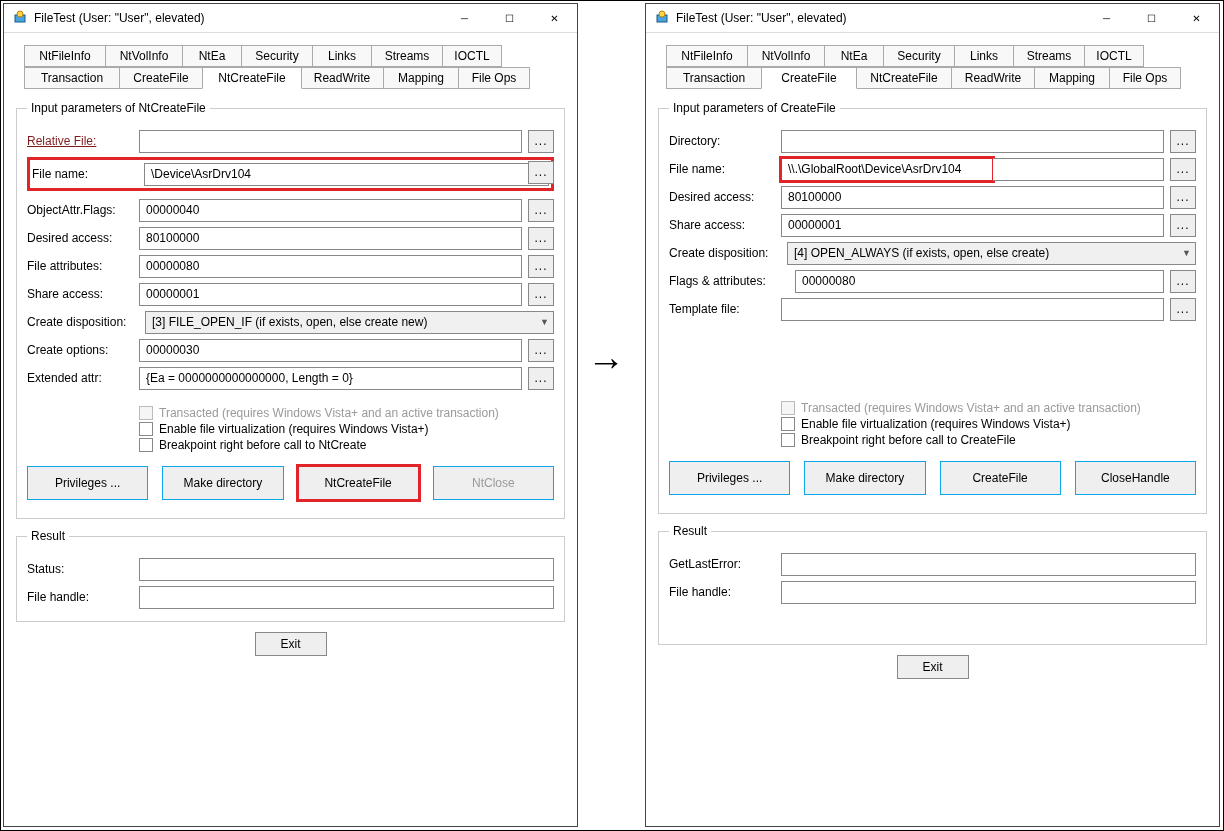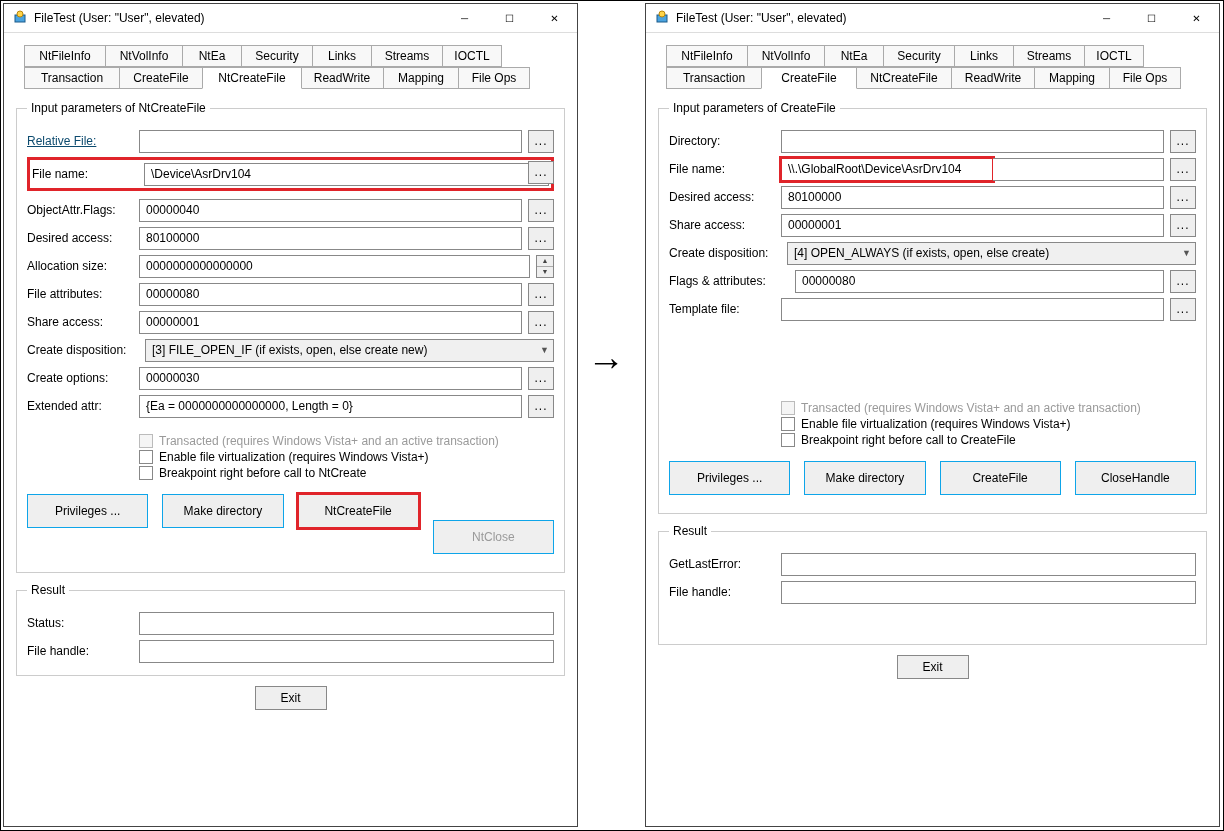--- a/index.html
+++ b/index.html
@@ -75,21 +75,21 @@
     padding:10px 10px 8px 10px;
   }
   legend { font-size:12px; padding:0 4px; }
   .row {
     display:flex;
     align-items:center;
     margin:4px 0;
     min-height:24px;
   }
   .lab { width:112px; font-size:12px; }
-  .lab.link { color:#0c4a6e; text-decoration:underline; cursor:pointer; }
+  .lab.link { color:#7f1d1d; text-decoration:underline; cursor:pointer; }
   .lab.w2 { width:126px; }
   .fld {
     flex:1;
     height:23px;
     border:1px solid #888;
     background:#fff;
     padding:2px 6px;
     font-size:12px;
     line-height:17px;
   }
@@ -116,21 +116,21 @@
   .chk {
     width:14px;height:14px;border:1px solid #888;margin-right:6px;background:#fff;
   }
   .chk.dis { background:#f5f5f5;border-color:#bbb; }
   .btn-row { display:flex;gap:14px;margin:14px 0 10px 0; }
   .btn {
     height:26px;border:1px solid #0ea5e9;background:#efefef;
     font-size:12px;display:flex;align-items:center;justify-content:center;
     padding:16px 14px;flex:1;
   }
-  .btn.dis { color:#9a9a9a;margin-top:26px; }
+  .btn.dis { color:#9a9a9a; }
   .exit-row { display:flex;justify-content:center;margin-top:4px; }
   .exit {
     width:72px;height:24px;border:1px solid #888;background:#efefef;
     font-size:12px;display:flex;align-items:center;justify-content:center;
   }
   .hl-red { outline:3px solid #e0242a; outline-offset:-1px; }
   .hl-row { border:3px solid #e0242a; padding:2px; margin:2px 0; }
   .arrow {
     position:absolute;left:586px;top:335px;
     font-size:38px;font-weight:bold;color:#000;
@@ -202,28 +202,20 @@
           <span class="lab">ObjectAttr.Flags:</span>
           <div class="fld">00000040</div>
           <div class="dots">...</div>
         </div>
         <div class="row">
           <span class="lab">Desired access:</span>
           <div class="fld">80100000</div>
           <div class="dots">...</div>
         </div>
         <div class="row">
-          <span class="lab">Allocation size:</span>
-          <div class="fld">0000000000000000</div>
-          <div class="spin">
-              <div>▲</div>
-              <div>▼</div>
-            </div>
-        </div>
-        <div class="row">
           <span class="lab">File attributes:</span>
           <div class="fld">00000080</div>
           <div class="dots">...</div>
         </div>
         <div class="row">
           <span class="lab">Share access:</span>
           <div class="fld">00000001</div>
           <div class="dots">...</div>
         </div>
         <div class="row">

